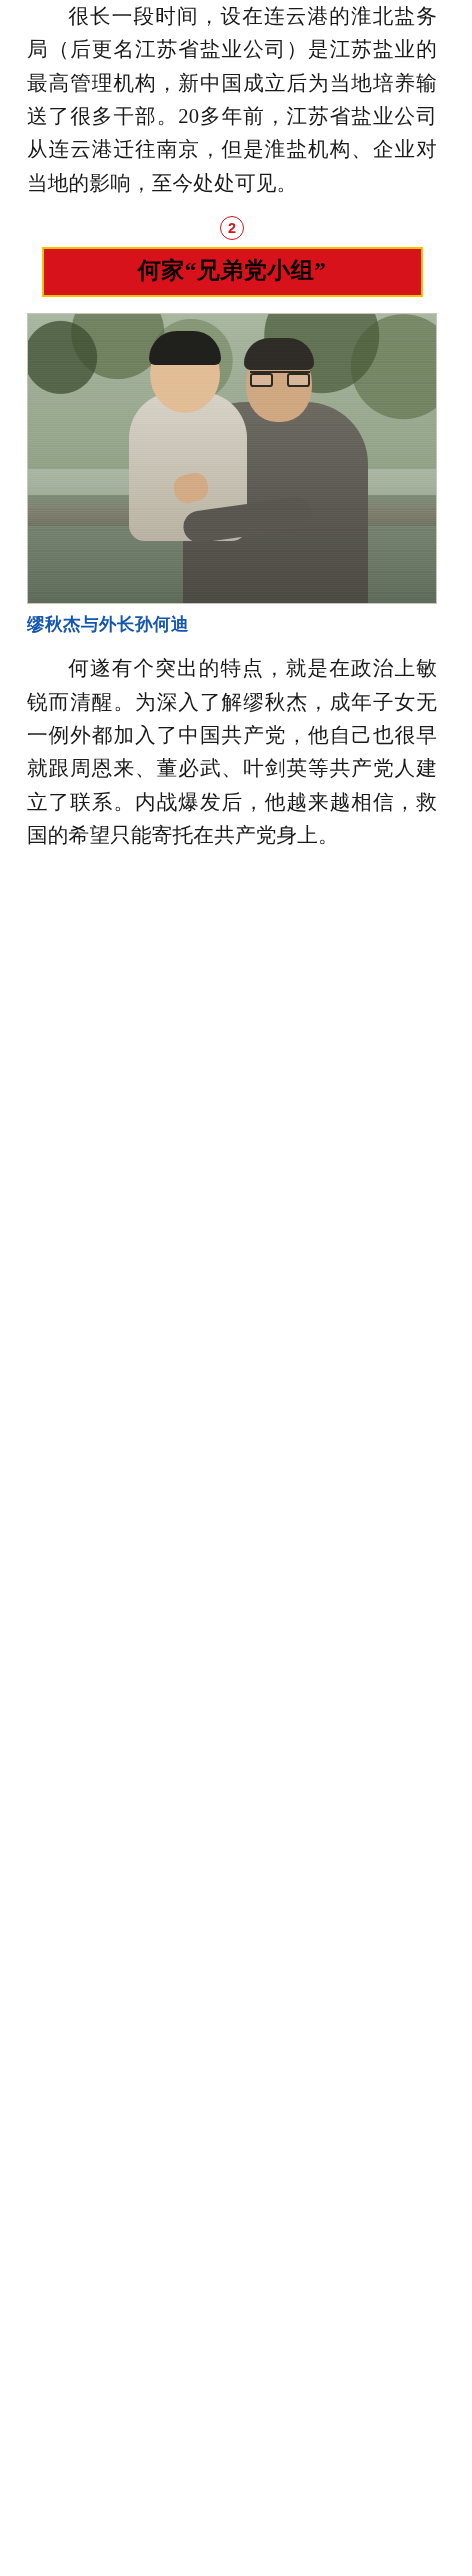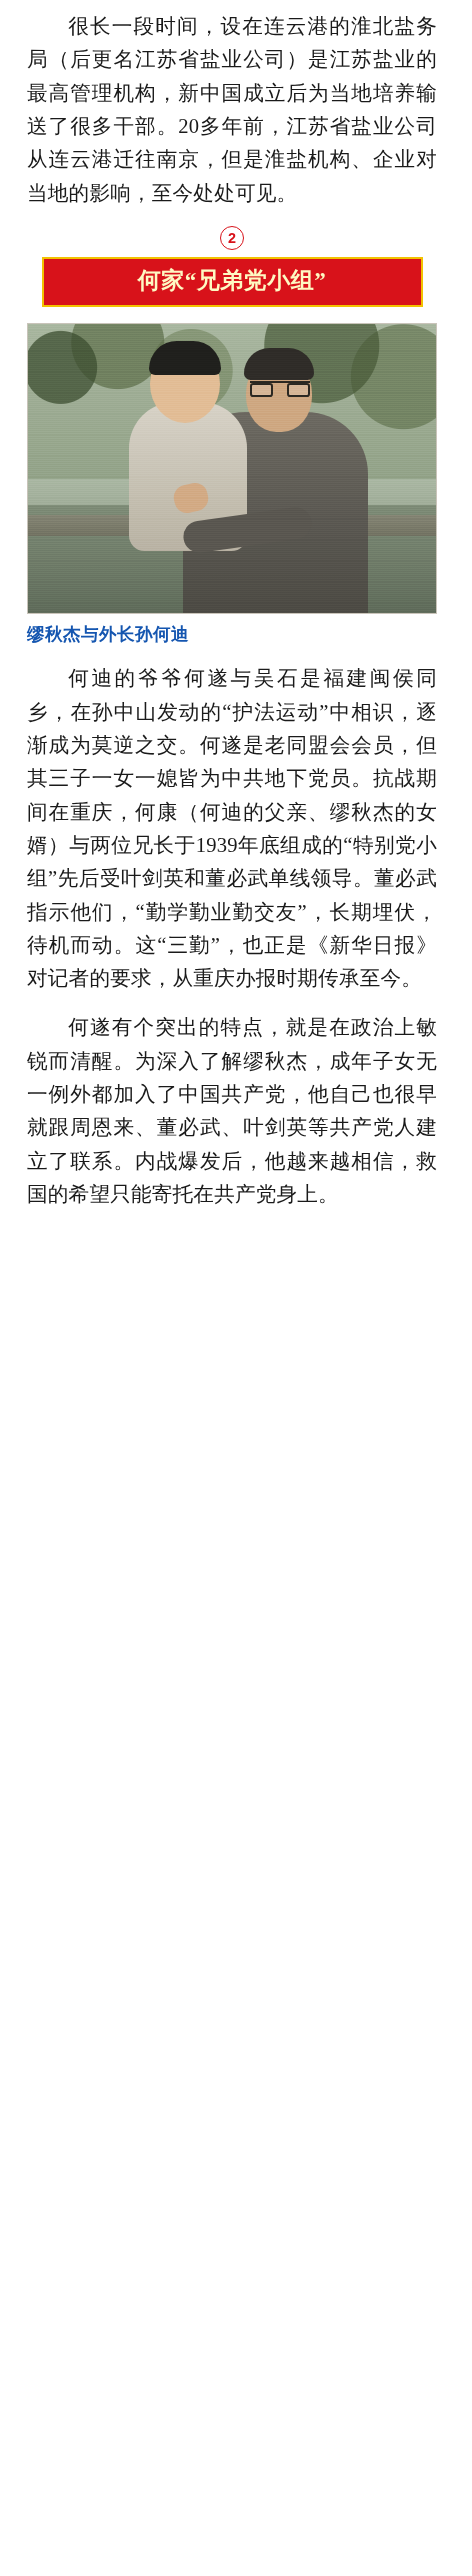--- a/index.html
+++ b/index.html
@@ -8,21 +8,21 @@
     background: #ffffff;
   }
   body {
     width: 472px;
     font-family: "Liberation Serif", "DejaVu Serif", serif;
     color: #1a1a1a;
   }
   .page {
     width: 464px;
     box-sizing: border-box;
-    padding: 10px 27px 31px 27px;
+    padding: 0 27px 31px 27px;
     background: #ffffff;
   }
   .para {
     font-size: 20.6px;
     line-height: 1.62;
     text-align: justify;
     text-justify: inter-ideograph;
     margin: 0 0 15.5px 0;
     letter-spacing: 0.2px;
   }
@@ -55,21 +55,21 @@
   .section-title-box {
     background: #d8121a;
     border: 2.1px solid #f2c200;
     padding: 7.2px 13.4px 8.2px 13.4px;
     box-sizing: border-box;
     width: 100%;
     max-width: 381px;
     text-align: center;
   }
   .section-title-box .line {
-    color: #fef9c3;
+    color: #000000;
     font-size: 23px;
     font-weight: bold;
     line-height: 1.34;
     letter-spacing: 0.5px;
     font-family: "Liberation Serif", serif;
   }
 
   
   .photo-wrap {
     margin: 13.4px 0 5.2px 0;
@@ -217,17 +217,16 @@
       <div class="child-head"></div>
       <div class="child-hair"></div>
       <div class="arm"></div>
       <div class="hand"></div>
       <div class="grain"></div>
     </div>
   </div>
 
   <div class="caption">缪秋杰与外长孙何迪</div>
 
-  <p class="para indent">何迪的爷爷何遂与吴石是福建闽侯同乡，在孙中山发动的“护法运动”中相识，逐渐成为莫逆之交。何遂是老同盟会会员，但其三子一女一媳皆为中共地下党员。抗战期间在重庆，何康（何迪的父亲、缪秋杰的女婿）与两位兄长于1939年底组成的“特别党小组”先后受叶剑英和董必武单线领导。董必武指示他们，“勤学勤业勤交友”，长期埋伏，待机而动。这“三勤”，也正是《新华日报》对记者的要求，从重庆办报时期传承至今。</p>
   <p class="para indent">何遂有个突出的特点，就是在政治上敏锐而清醒。为深入了解缪秋杰，成年子女无一例外都加入了中国共产党，他自己也很早就跟周恩来、董必武、叶剑英等共产党人建立了联系。内战爆发后，他越来越相信，救国的希望只能寄托在共产党身上。</p>
 
 </div>
 
 
 </body></html>

